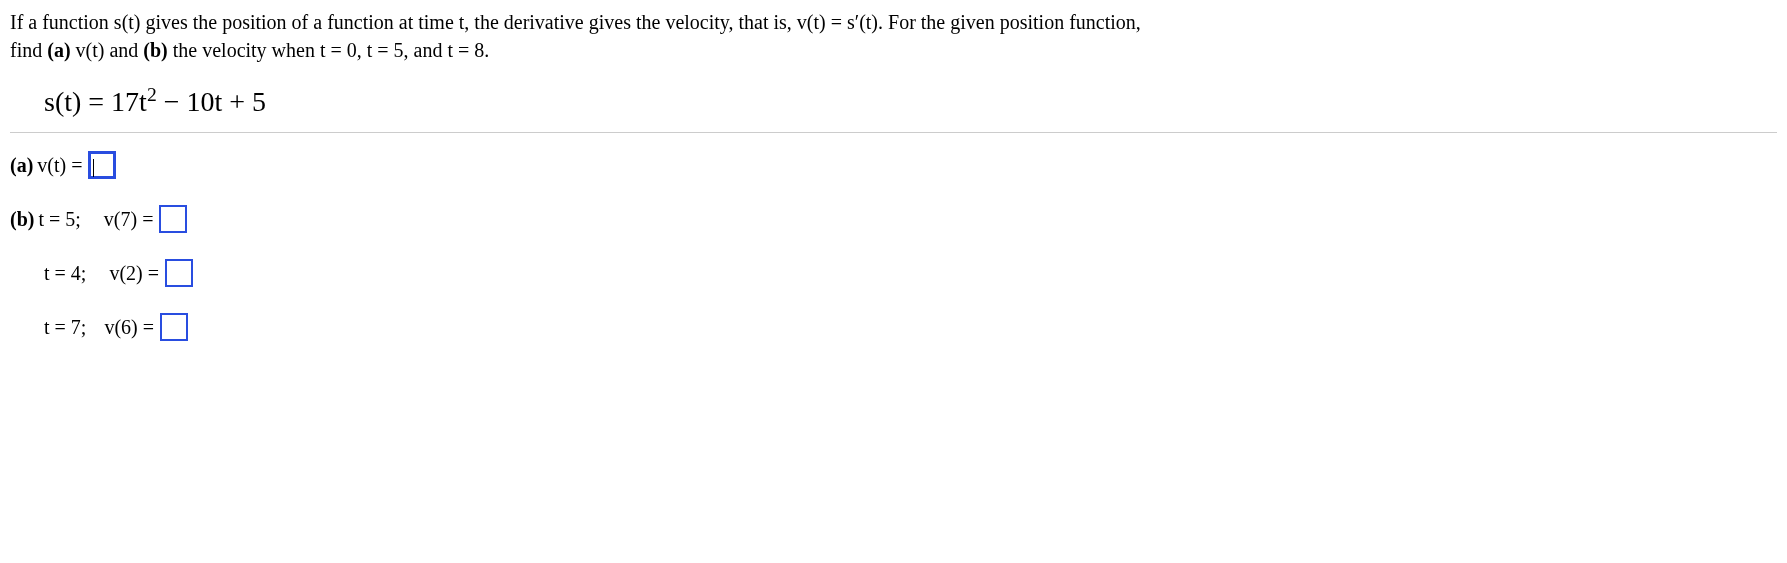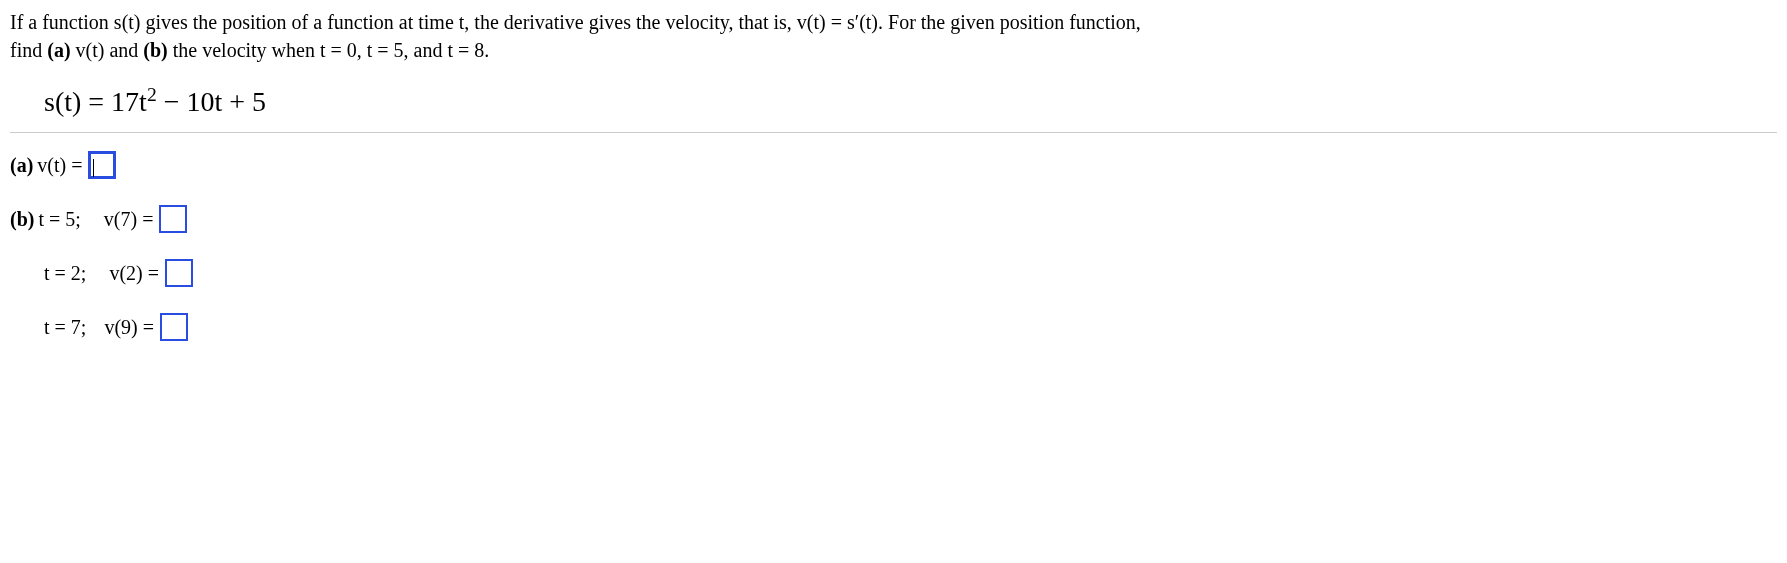--- a/index.html
+++ b/index.html
@@ -87,20 +87,20 @@
     <span> v(t) = </span>
   <span class="answer-box active"><span class="cursor-bar"></span></span>
 </div>
 
 <div class="part">
   <span class="bold">(b)</span><span> t = 5;</span>&nbsp;&nbsp;&nbsp;<span>v(7) = </span>
   <span class="answer-box"></span>
 </div>
 
 <div class="part part-indent">
-  <span>t = 2;</span>&nbsp;&nbsp;&nbsp;<span>v(2) = </span>
+  <span>t = 4;</span>&nbsp;&nbsp;&nbsp;<span>v(2) = </span>
   <span class="answer-box"></span>
 </div>
 
 <div class="part part-indent">
-  <span>t = 7;</span>&nbsp;&nbsp;<span>v(9) = </span>
+  <span>t = 7;</span>&nbsp;&nbsp;<span>v(6) = </span>
   <span class="answer-box"></span>
 </div>
 
 </body></html>

